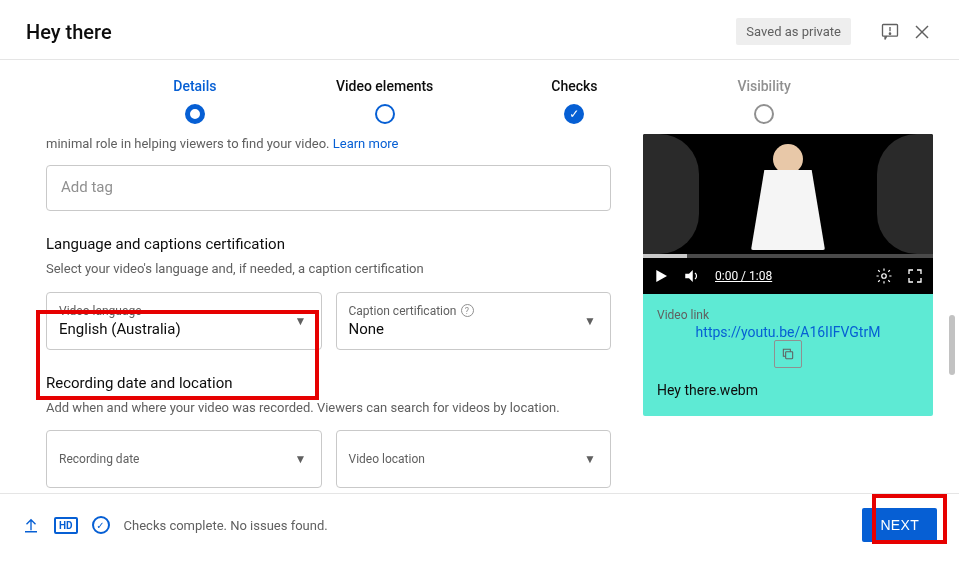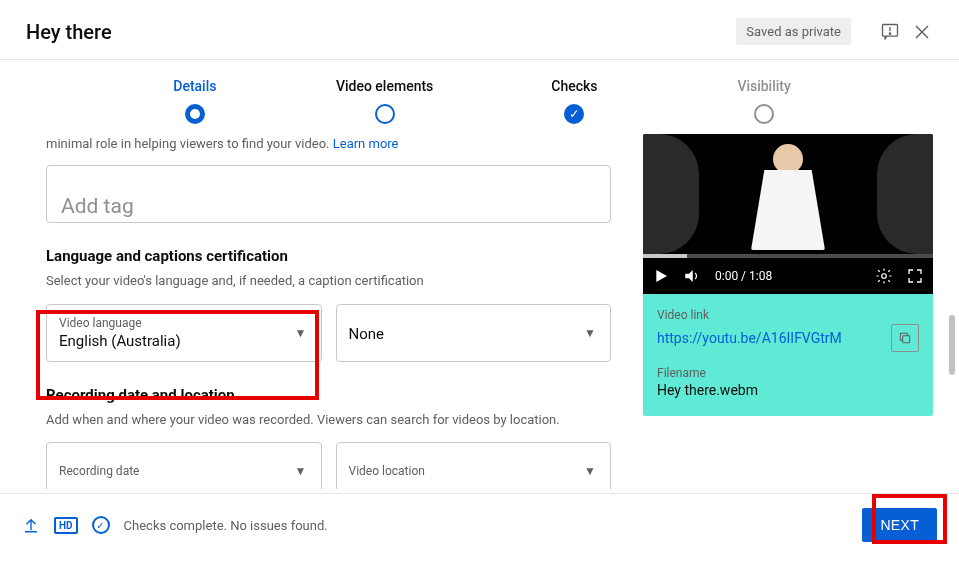--- a/index.html
+++ b/index.html
@@ -16,47 +16,47 @@
 .step.disabled .step-label{color:#909090;}
 .ring{width:20px;height:20px;border-radius:50%;background:#fff;border:2px solid #065fd4;position:relative;}
 .ring.thick{border-width:5px;}
 .ring.gray{border-color:#909090;}
 .ring.filled{background:#065fd4;border:2px solid #065fd4;display:flex;align-items:center;justify-content:center;}
 .check-mk{color:#fff;font-size:12px;line-height:1;}
 .body{display:flex;padding:0 26px 0 46px;gap:32px;height:355px;overflow:hidden;}
 .left{flex:1;display:flex;flex-direction:column;gap:6px;overflow:hidden;}
 .hint{font-size:13px;color:#606060;line-height:1.6;}
 .link{color:#065fd4;cursor:pointer;}
-.tagbox{border:1px solid #c9c9c9;border-radius:4px;padding:28px 14px;color:#909090;font-size:21px;min-height:46px;margin-top:4px;}
+.tagbox{border:1px solid #c9c9c9;border-radius:4px;padding:12px 14px;color:#909090;font-size:15px;min-height:46px;margin-top:4px;}
 .tagfoot{display:flex;justify-content:space-between;font-size:12px;color:#606060;margin-top:4px;}
-.section-title{font-size:15px;font-weight:700;margin-top:18px;}
+.section-title{font-size:15px;font-weight:400;margin-top:18px;}
 .dropdowns{display:flex;gap:14px;margin-top:6px;}
 .dd{flex:1;border:1px solid #c9c9c9;border-radius:4px;padding:8px 12px;display:flex;flex-direction:column;position:relative;min-height:58px;justify-content:center;}
 .dd-lbl{font-size:12px;color:#606060;display:flex;align-items:center;gap:4px;}
 .dd-val{font-size:15px;color:#0d0d0d;margin-top:2px;}
 .dd-caret{position:absolute;right:14px;top:50%;transform:translateY(-50%);font-size:12px;color:#606060;}
 .highlight{position:absolute;border:4px solid #e60000;pointer-events:none;}
 .right{width:290px;display:flex;flex-direction:column;}
 .player{width:100%;height:160px;background:#000;border-radius:2px 2px 0 0;position:relative;overflow:hidden;}
 .person{position:absolute;left:50%;top:10px;transform:translateX(-50%);text-align:center;}
 .head{width:30px;height:30px;border-radius:50%;background:#e8c8a8;margin:0 auto;}
 .torso{width:74px;height:80px;background:#f5f5f5;border-radius:10px 10px 2px 2px;margin-top:-4px;clip-path:polygon(18% 0,82% 0,100% 100%,0 100%);}
 .side{position:absolute;top:0;width:56px;height:120px;background:#2a2a2a;}
 .side.l{left:0;border-radius:0 40px 40px 0;}
 .side.r{right:0;border-radius:40px 0 0 40px;}
 .scrub{position:absolute;left:0;right:0;bottom:36px;height:4px;background:#4a4a4a;}
 .scrub-prog{width:15%;height:100%;background:#c9c9c9;}
 .controls{position:absolute;left:0;right:0;bottom:0;height:36px;display:flex;align-items:center;padding:0 10px;gap:14px;color:#fff;}
 .pbtn{cursor:pointer;display:flex;align-items:center;}
-.time{font-size:12px;}
+.time{font-size:12px;text-decoration:underline;}
 .controls .spacer{flex:1;}
 .meta{background:#5eead4;padding:14px 14px 18px 14px;border-radius:0 0 2px 2px;}
 .meta-lbl{font-size:12px;color:#606060;margin-bottom:2px;}
 .meta-val{font-size:14px;margin-bottom:14px;}
-.vlink{color:#065fd4;display:flex;justify-content:space-between;align-items:center;}
+.vlink{color:#065fd4;display:flex;justify-content:space-between;align-items:center;flex-direction:column;}
 .copy{width:28px;height:28px;border:1px solid #909090;border-radius:2px;display:flex;align-items:center;justify-content:center;cursor:pointer;}
 .footer{position:absolute;left:0;right:0;bottom:20px;border-top:1px solid #e5e5e5;display:flex;align-items:center;padding:14px 22px;gap:14px;}
 .ficon{color:#065fd4;display:flex;align-items:center;justify-content:center;}
 .hd{border:2px solid #065fd4;color:#065fd4;font-size:10px;font-weight:700;padding:1px 3px;border-radius:2px;}
 .chk-circle{width:18px;height:18px;border:2px solid #065fd4;border-radius:50%;display:flex;align-items:center;justify-content:center;font-size:10px;}
 .footer .txt{color:#606060;font-size:13px;}
 .nextbtn{margin-left:auto;background:#065fd4;color:#fff;font-weight:500;font-size:14px;padding:9px 18px;border:none;border-radius:2px;cursor:pointer;letter-spacing:.3px;}
 .scrollbar{position:absolute;right:4px;top:315px;width:6px;height:60px;background:#c2c2c2;border-radius:3px;}
 .qmark{width:13px;height:13px;border:1px solid #909090;border-radius:50%;font-size:9px;display:inline-flex;align-items:center;justify-content:center;color:#909090;}
 </style>
@@ -114,20 +114,24 @@
     <div class="section-title">Language and captions certification</div>
     <div class="hint">Select your video's language and, if needed, a caption certification</div>
 
     <div class="dropdowns" style="position:relative;">
       <div class="dd">
         <span class="dd-lbl">Video language</span>
         <span class="dd-val">English (Australia)</span>
         <span class="dd-caret">▼</span>
       </div>
       <div class="dd">
+        <span class="dd-lbl">
+            <span>Caption certification</span>
+            <span class="qmark">?</span>
+          </span>
         <span class="dd-val">None</span>
         <span class="dd-caret">▼</span>
       </div>
     </div>
 
     <div class="section-title">Recording date and location</div>
     <div class="hint">Add when and where your video was recorded. Viewers can search for videos by location.</div>
 
     <div class="dropdowns">
       <div class="dd">
@@ -183,21 +187,20 @@
       <div class="meta-lbl">Video link</div>
       <div class="meta-val vlink">
         <span>https://youtu.be/A16IIFVGtrM</span>
         <span class="copy">
             <svg width="14" height="14" viewBox="0 0 24 24" fill="none" stroke="#606060" stroke-width="1.8">
               <rect x="8" y="8" width="12" height="12" rx="1"></rect>
               <path d="M16 8V4H4v12h4"></path>
             </svg>
           </span>
       </div>
-      <div class="meta-lbl">Filename</div>
       <div class="meta-val" style="margin-bottom:0;">Hey there.webm</div>
     </div>
   </div>
 </div>
 
 <div class="footer">
   <span class="ficon">
       <svg width="18" height="18" viewBox="0 0 24 24" fill="none" stroke="currentColor" stroke-width="1.8">
         <path d="M12 19V6M6 11l6-6 6 6M4 21h16"></path>
       </svg>

